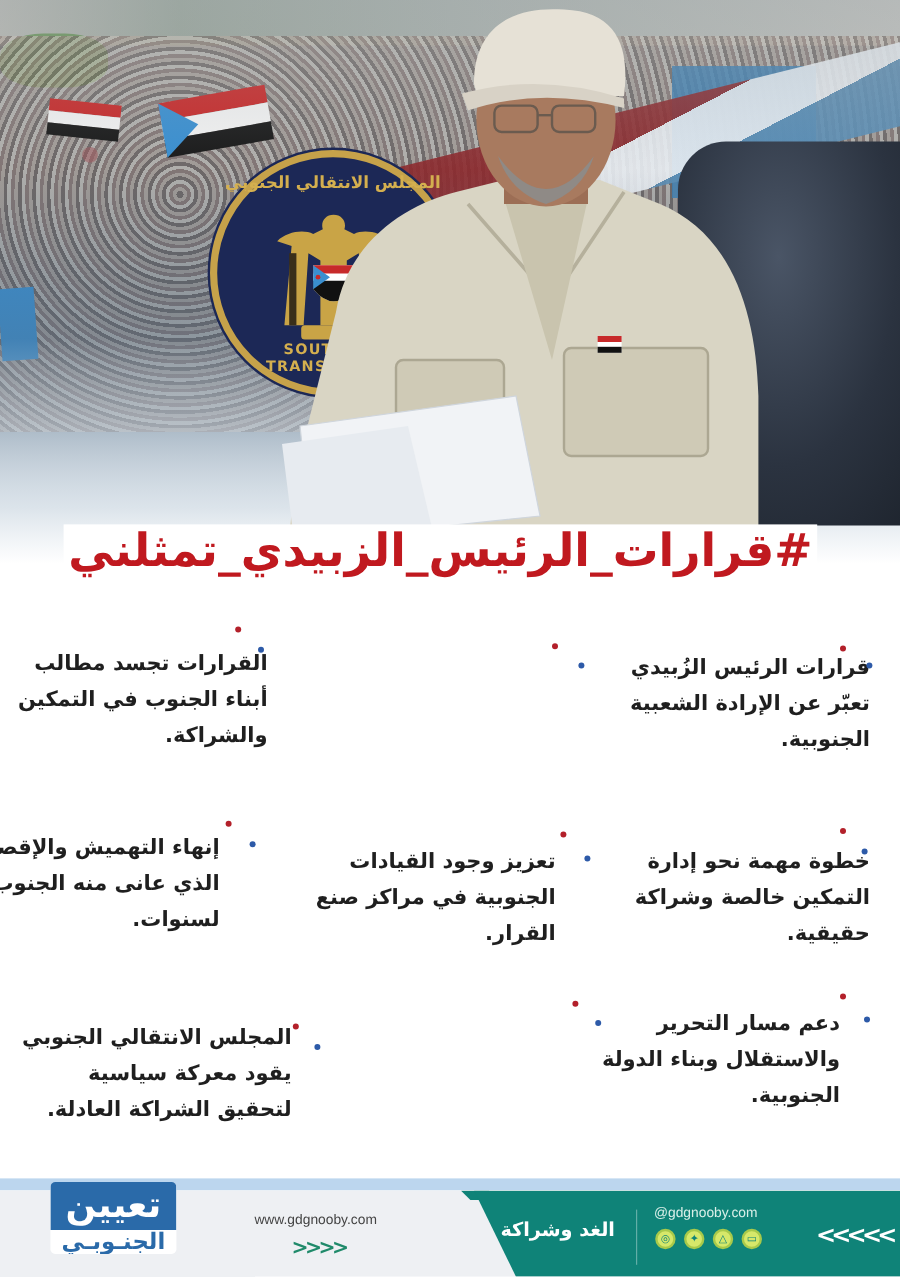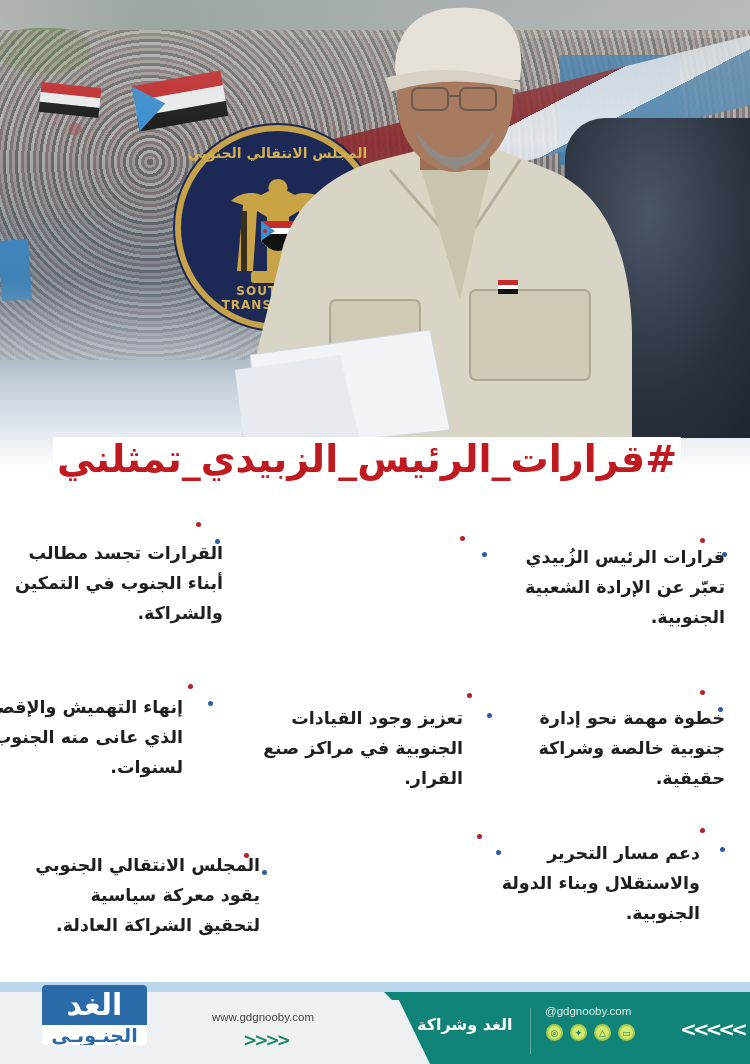--- a/index.html
+++ b/index.html
@@ -209,21 +209,21 @@
   <span class="dot-red" style="left:460px;top:16px;"></span>
   <span class="dot-blue" style="left:482px;top:32px;"></span>
 
   <div class="card" style="left:-12px;top:18px;">
     <div class="text">القرارات تجسد مطالب أبناء الجنوب في التمكين والشراكة.</div>
   </div>
   <span class="dot-red" style="left:196px;top:2px;"></span>
   <span class="dot-blue" style="left:215px;top:19px;"></span>
 
   <div class="card" style="left:490px;top:183px;">
-    <div class="text">خطوة مهمة نحو إدارة جنوبية خالصة وشراكة حقيقية.</div>
+    <div class="text">خطوة مهمة نحو إدارة التمكين خالصة وشراكة حقيقية.</div>
   </div>
   <span class="dot-red" style="left:700px;top:170px;"></span>
   <span class="dot-blue" style="left:718px;top:187px;"></span>
 
   <div class="card" style="left:228px;top:183px;">
     <div class="text">تعزيز وجود القيادات الجنوبية في مراكز صنع القرار.</div>
   </div>
   <span class="dot-red" style="left:467px;top:173px;"></span>
   <span class="dot-blue" style="left:487px;top:193px;"></span>
 
@@ -236,33 +236,33 @@
   <div class="card" style="left:465px;top:318px;">
     <div class="text">دعم مسار التحرير والاستقلال وبناء الدولة الجنوبية.</div>
   </div>
   <span class="dot-red" style="left:700px;top:308px;"></span>
   <span class="dot-blue" style="left:720px;top:327px;"></span>
 
   <span class="dot-red" style="left:477px;top:314px;"></span>
   <span class="dot-blue" style="left:496px;top:330px;"></span>
   <span class="dot-blue" style="left:262px;top:350px;"></span>
 
-  <div class="card" style="left:25px;top:330px;">
+  <div class="card" style="left:8px;top:330px;">
     <div class="text">المجلس الانتقالي الجنوبي يقود معركة سياسية لتحقيق الشراكة العادلة.</div>
   </div>
   <span class="dot-red" style="left:244px;top:333px;"></span>
 </div>
 
 <div class="footer-topline"></div>
 <div class="footer-left"></div>
 <div class="footer-green-tip"></div>
 <div class="footer-green"></div>
 
 <div class="logo">
-  <div class="logo-top">الغد</div>
+  <div class="logo-top">تعيين</div>
   <div class="logo-bottom">الجنـوبـي</div>
 </div>
 
 <div class="site-url">www.gdgnooby.com</div>
 <div class="arrows-right">&gt;&gt;&gt;&gt;</div>
 
 <div class="brand-ar">الغد وشراكة</div>
 <div class="footer-divider"></div>
 <div class="handle">@gdgnooby.com</div>
 <div class="socials">

